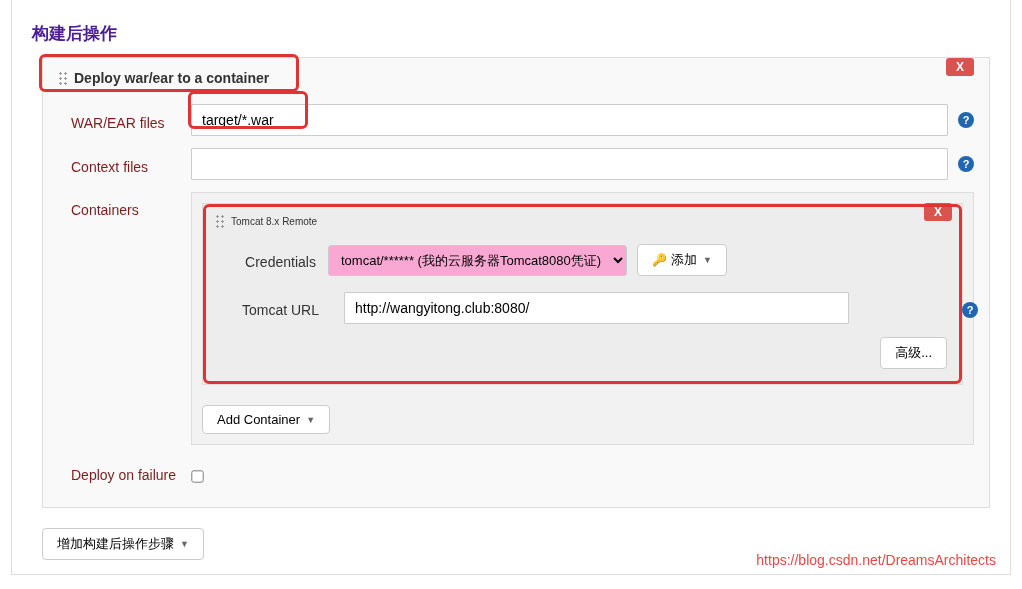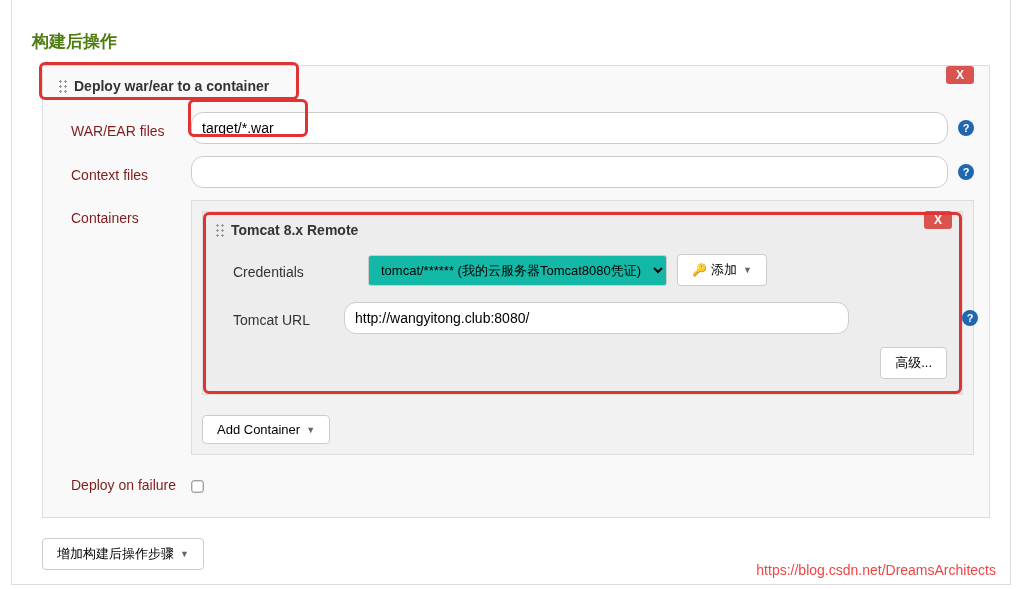--- a/index.html
+++ b/index.html
@@ -14,22 +14,22 @@
       border: 1px solid #ddd;
       border-top: none;
       width: 1000px;
       margin: 0 auto;
       padding: 0;
       position: relative;
     }
     .section-title {
       font-size: 17px;
       font-weight: 600;
-      padding: 30px 20px 12px;
-      color: #4d7c0f;
+      padding: 22px 20px 12px;
+      color: #4c1d95;
     }
     .section-box {
       border: 1px solid #ddd;
       background: #f9f9f9;
       margin: 0 20px 10px 30px;
       padding: 0 0 20px 0;
       position: relative;
     }
     .block-header {
       display: flex;
@@ -109,21 +109,21 @@
       padding-top: 6px;
       flex-shrink: 0;
     }
     .form-control {
       flex: 1;
     }
     .text-input {
       width: 100%;
       padding: 7px 10px;
       border: 1px solid #ccc;
-      border-radius: 12px;
+      border-radius: 1px;
       font-size: 14px;
       background: #fff;
     }
     .help-icon {
       width: 16px;
       height: 16px;
       background: #2166b0;
       color: #fff;
       border-radius: 50%;
       font-size: 11px;
@@ -144,43 +144,42 @@
       border: 1px solid #ddd;
       background: #ededed;
       margin: 10px;
       padding-bottom: 15px;
       position: relative;
     }
     .nested-header {
       display: flex;
       align-items: center;
       padding: 10px 12px 8px;
-      font-weight: 700;
-      font-size: 14px;
+      font-weight: 400;
+      font-size: 10px;
       position: relative;
     }
     .nested-row {
       display: flex;
       align-items: center;
       padding: 8px 15px 8px 30px;
     }
     .nested-label {
       width: 95px;
       font-size: 14px;
-      text-align: left;
+      text-align: center;
       padding-top: 4px;
     }
     .select-control {
       padding: 6px 8px;
       border: 1px solid #ccc;
       border-radius: 3px;
-      background: #14b8a6;
+      background: #f9a8d4;
       font-size: 13px;
       min-width: 290px;
-      margin-left: 40px;
     }
     .btn {
       border: 1px solid #ccc;
       background: #fff;
       padding: 6px 14px;
       border-radius: 4px;
       font-size: 13px;
       cursor: pointer;
       display: inline-flex;
       align-items: center;

